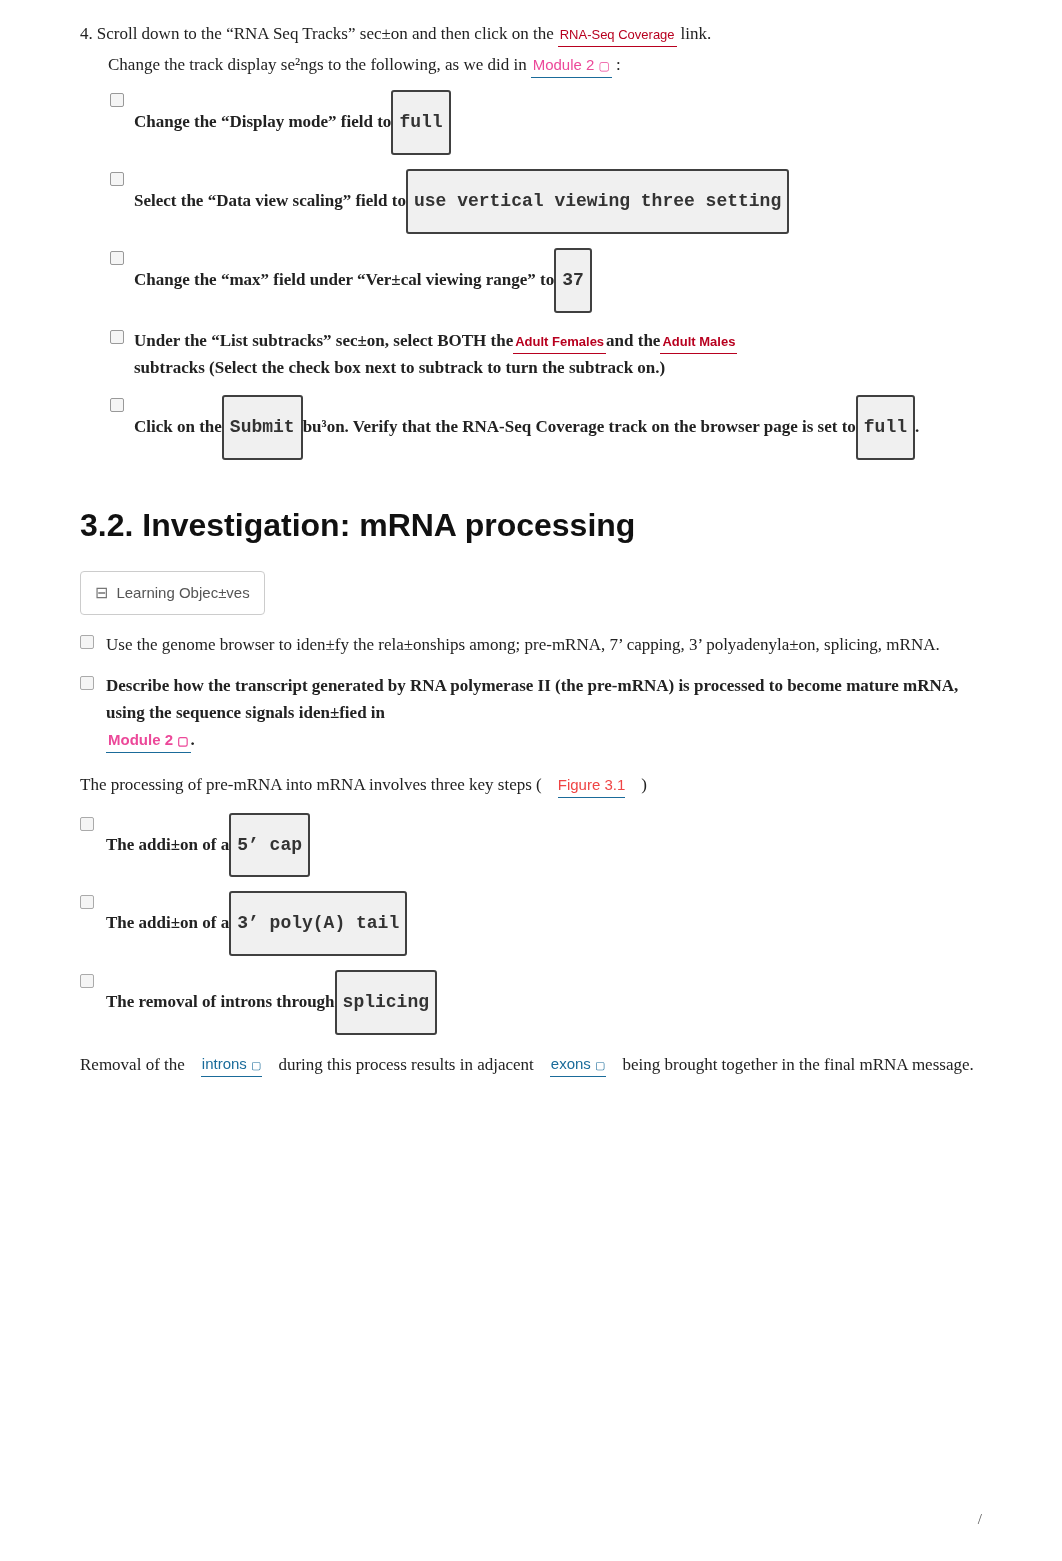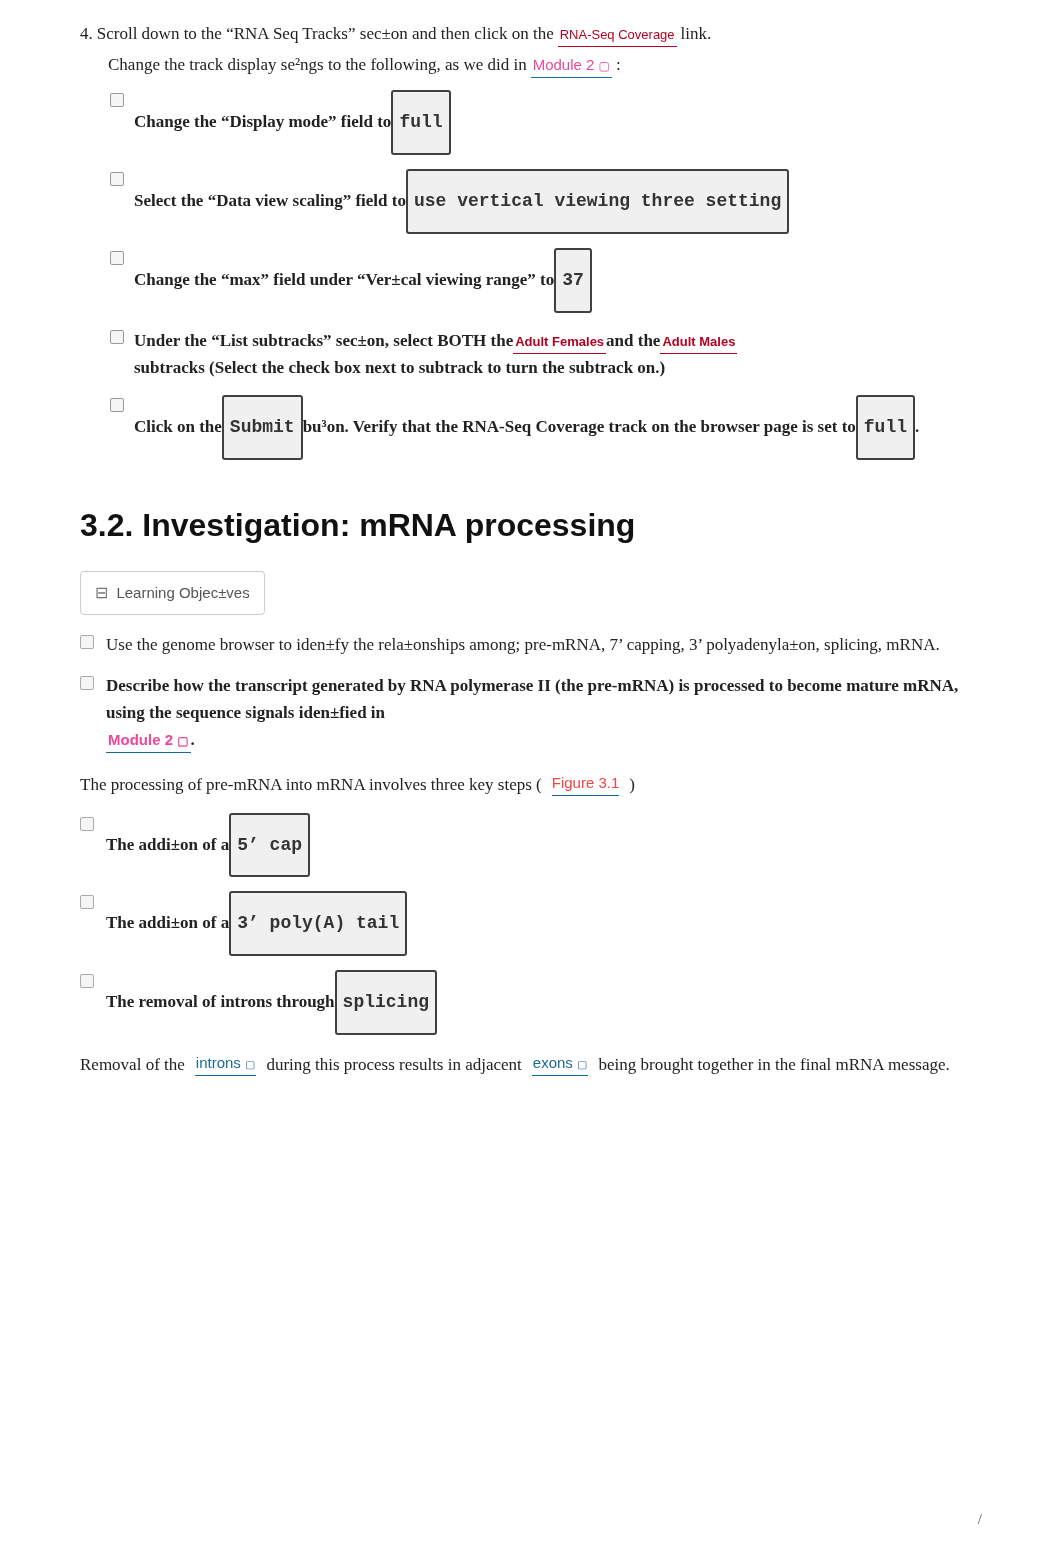--- a/index.html
+++ b/index.html
@@ -95,22 +95,22 @@
     .learning-obj-box .icon {
       font-size: 16px;
       color: #777;
     }
 
     .body-text {
       font-size: 17px;
       margin-bottom: 14px;
       display: flex;
       flex-wrap: wrap;
-      align-items: flex-start;
-      gap: 10px;
+      align-items: center;
+      gap: 16px;
     }
 
     .bullet-list {
       list-style: none;
       padding: 0;
       margin-bottom: 16px;
     }
 
     .bullet-dot {
       width: 14px;

